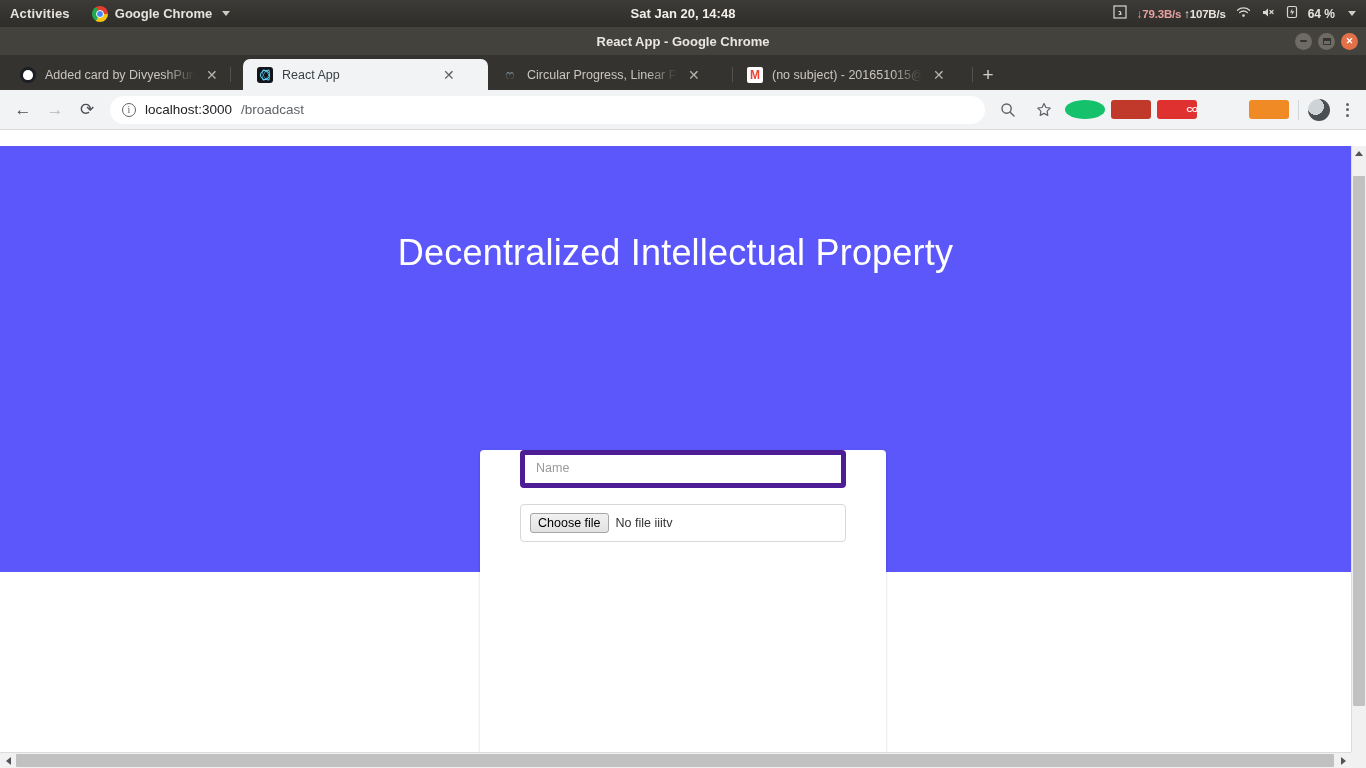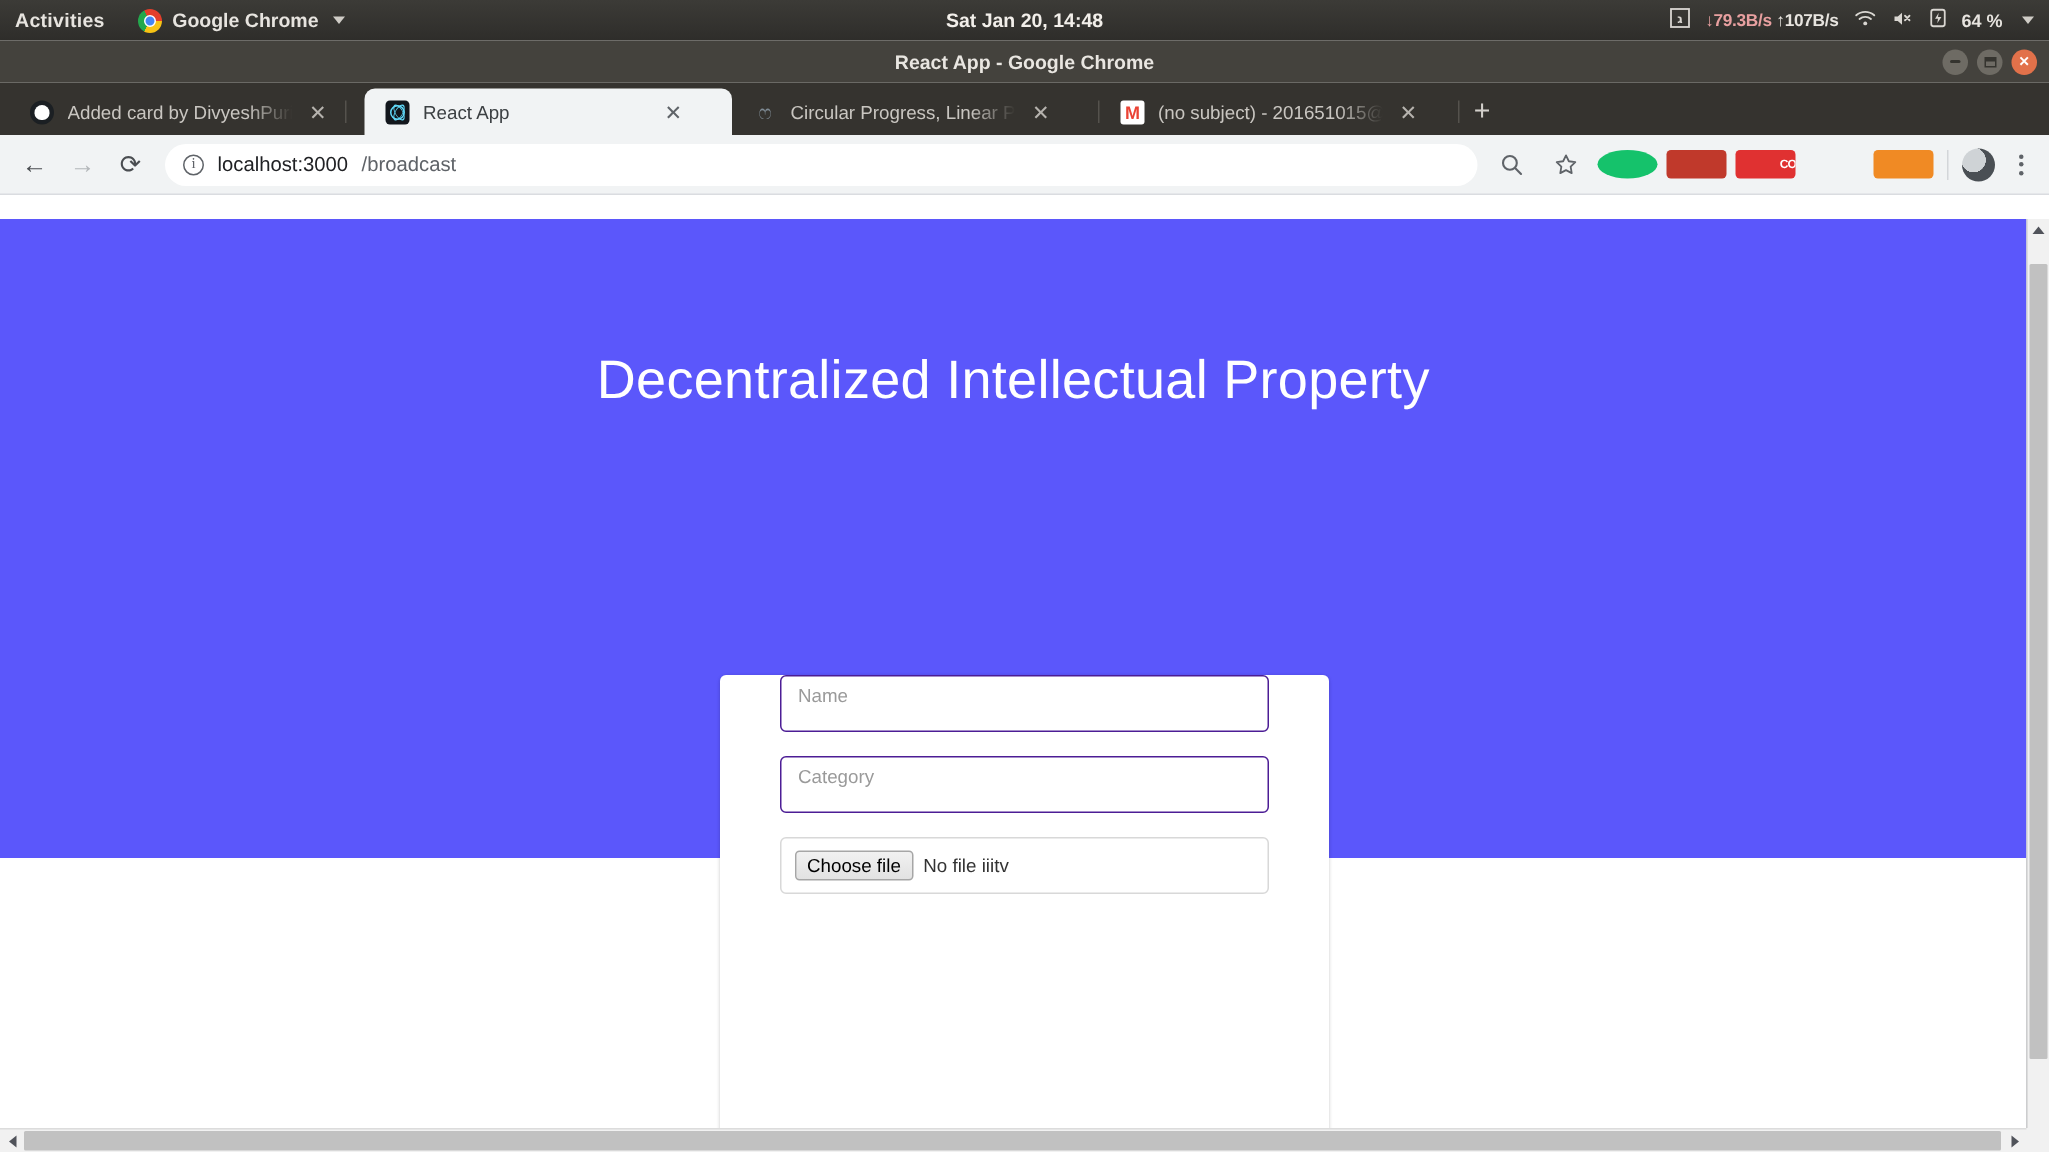--- a/index.html
+++ b/index.html
@@ -144,21 +144,21 @@
     position:absolute; left:480px; top:304px; width:406px; height:450px;
     background:#fff; border-radius:4px;
     box-shadow:0 1px 3px rgba(0,0,0,.13), 0 1px 2px rgba(0,0,0,.10);
   }
   #card h2{
     text-align:center; color:#5b57fb; font-weight:400; font-size:31px;
     padding-top:60px; padding-bottom:30px;
   }
   .field{
     width:326px; margin:0 auto 16px; height:38px;
-    border:1px solid #4c1d95; border-radius:4px; background:#fff;
+    border:5px solid #4c1d95; border-radius:4px; background:#fff;
     display:flex; align-items:flex-start; padding:6px 11px;
   }
   .field .ph{ color:#9a9a9a; font-size:12.5px; line-height:14px; }
   .filefield{
     width:326px; margin:10px auto 0; height:38px;
     border:1px solid #d8d8d8; border-radius:4px; background:#fff;
     display:flex; align-items:center; padding:0 9px; gap:7px;
   }
   .choose-btn{
     font-size:12.5px; color:#000; background:linear-gradient(180deg,#f1f1f1,#e2e2e2);
@@ -349,23 +349,20 @@
     <div id="hero">
       <h1>Decentralized Intellectual Property</h1>
     </div>
 
     <div id="card">
 
       <div class="field">
         <span class="ph">Name</span>
       </div>
 
-      <div class="field">
-        <span class="ph">Category</span>
-      </div>
 
 
       <div class="filefield">
         <span class="choose-btn">Choose file</span>
         <span class="nofile">No file iiitv</span>
       </div>
 
     </div>
   </div>
 

